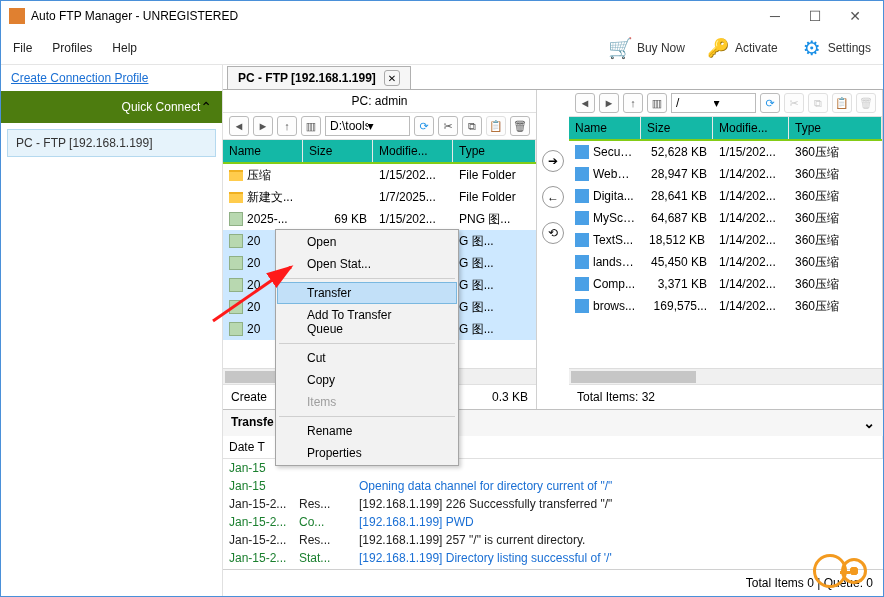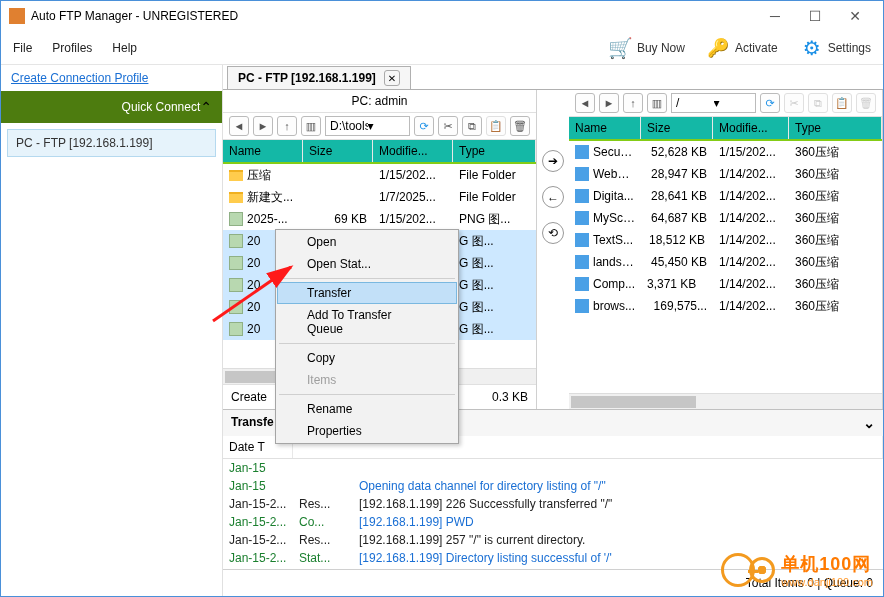--- a/index.html
+++ b/index.html
@@ -261,55 +261,56 @@
       <div class="c" style="flex:1">360压缩</div>
     </div>
             <div class="frow ">
       <div class="c" style="width:72px"><span class="img-ic"></span>landsf...</div>
       <div class="c" style="width:72px;text-align:right">45,450 KB</div>
       <div class="c" style="width:76px">1/14/202...</div>
       <div class="c" style="flex:1">360压缩</div>
     </div>
             <div class="frow ">
       <div class="c" style="width:72px"><span class="img-ic"></span>Comp...</div>
-      <div class="c" style="width:72px;">3,371 KB</div>
+      <div class="c" style="width:72px;text-align:right">3,371 KB</div>
       <div class="c" style="width:76px">1/14/202...</div>
       <div class="c" style="flex:1">360压缩</div>
     </div>
             <div class="frow ">
       <div class="c" style="width:72px"><span class="img-ic"></span>brows...</div>
       <div class="c" style="width:72px;text-align:right">169,575...</div>
       <div class="c" style="width:76px">1/14/202...</div>
       <div class="c" style="flex:1">360压缩</div>
     </div>
           </div>
         <div class="scrollbar-h">
             <div class="thumb" style="left:2px;width:40%"></div>
           </div>
+        <div class="status">Total Items: 32</div>
       </div>
     </div>
 
     <div class="transfer-hdr">
       <span>Transfe</span>
       <span class="chev">⌄</span>
     </div>
     <div class="log-cols">
       <div style="width:70px">Date T</div>
       <div style="flex:1"></div>
     </div>
     <div class="log-rows" id="log-rows">
         <div class="lrow ">
     <div class="dt">Jan-15</div>
           <div class="cat"></div>
           <div class="msg"></div>
   </div>
         <div class="lrow ">
     <div class="dt">Jan-15</div>
           <div class="cat"></div>
-          <div class="msg">Opening data channel for directory listing of "/"</div>
+          <div class="msg">Opening data channel for directory current of "/"</div>
   </div>
         <div class="lrow black">
     <div class="dt">Jan-15-2...</div>
           <div class="cat">Res...</div>
           <div class="msg">[192.168.1.199] 226 Successfully transferred "/"</div>
   </div>
         <div class="lrow ">
     <div class="dt">Jan-15-2...</div>
           <div class="cat">Co...</div>
           <div class="msg">[192.168.1.199] PWD</div>
@@ -329,36 +330,33 @@
   </div>
 </div>
 
 <div class="ctx-menu" id="ctx">
     <div class="ctx-item  ">Open</div>
     <div class="ctx-item  ">Open Stat...</div>
     <div class="ctx-sep"></div>
     <div class="ctx-item hl ">Transfer</div>
     <div class="ctx-item  ">Add To Transfer Queue</div>
     <div class="ctx-sep"></div>
+    <div class="ctx-item  ">Cut</div>
     <div class="ctx-item  ">Copy</div>
     <div class="ctx-item  dis">Items</div>
     <div class="ctx-sep"></div>
     <div class="ctx-item  ">Rename</div>
     <div class="ctx-item  ">Properties</div>
   </div>
 
 <svg class="arrow" style="left:206px;top:258px" width="94" height="68">
   <defs>
       <marker id="ah" markerWidth="10" markerHeight="10" refX="8" refY="3" orient="auto">
         <path d="M0,0 L0,6 L9,3 z" fill="#ff1a1a"></path>
       </marker>
     </defs>
   <line x1="6" y1="62" x2="84" y2="8" stroke="#ff1a1a" stroke-width="3" marker-end="url(#ah)"></line>
 </svg>
 
 <div class="watermark">
   <div class="ring"></div>
     <div class="disc"></div>
-  <div>
-      <div class="txt">单机100网</div>
-      <div class="sub">www.danji100.com</div>
-    </div>
 </div>
 
 </body></html>

